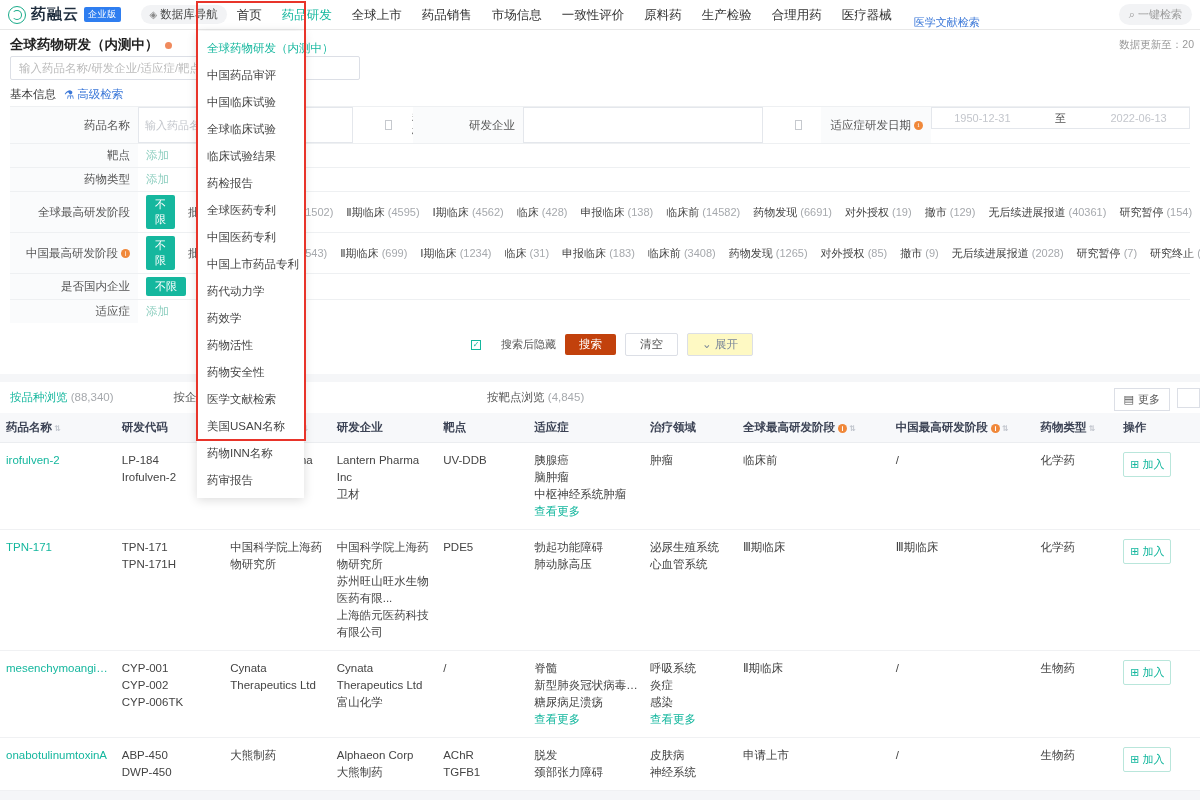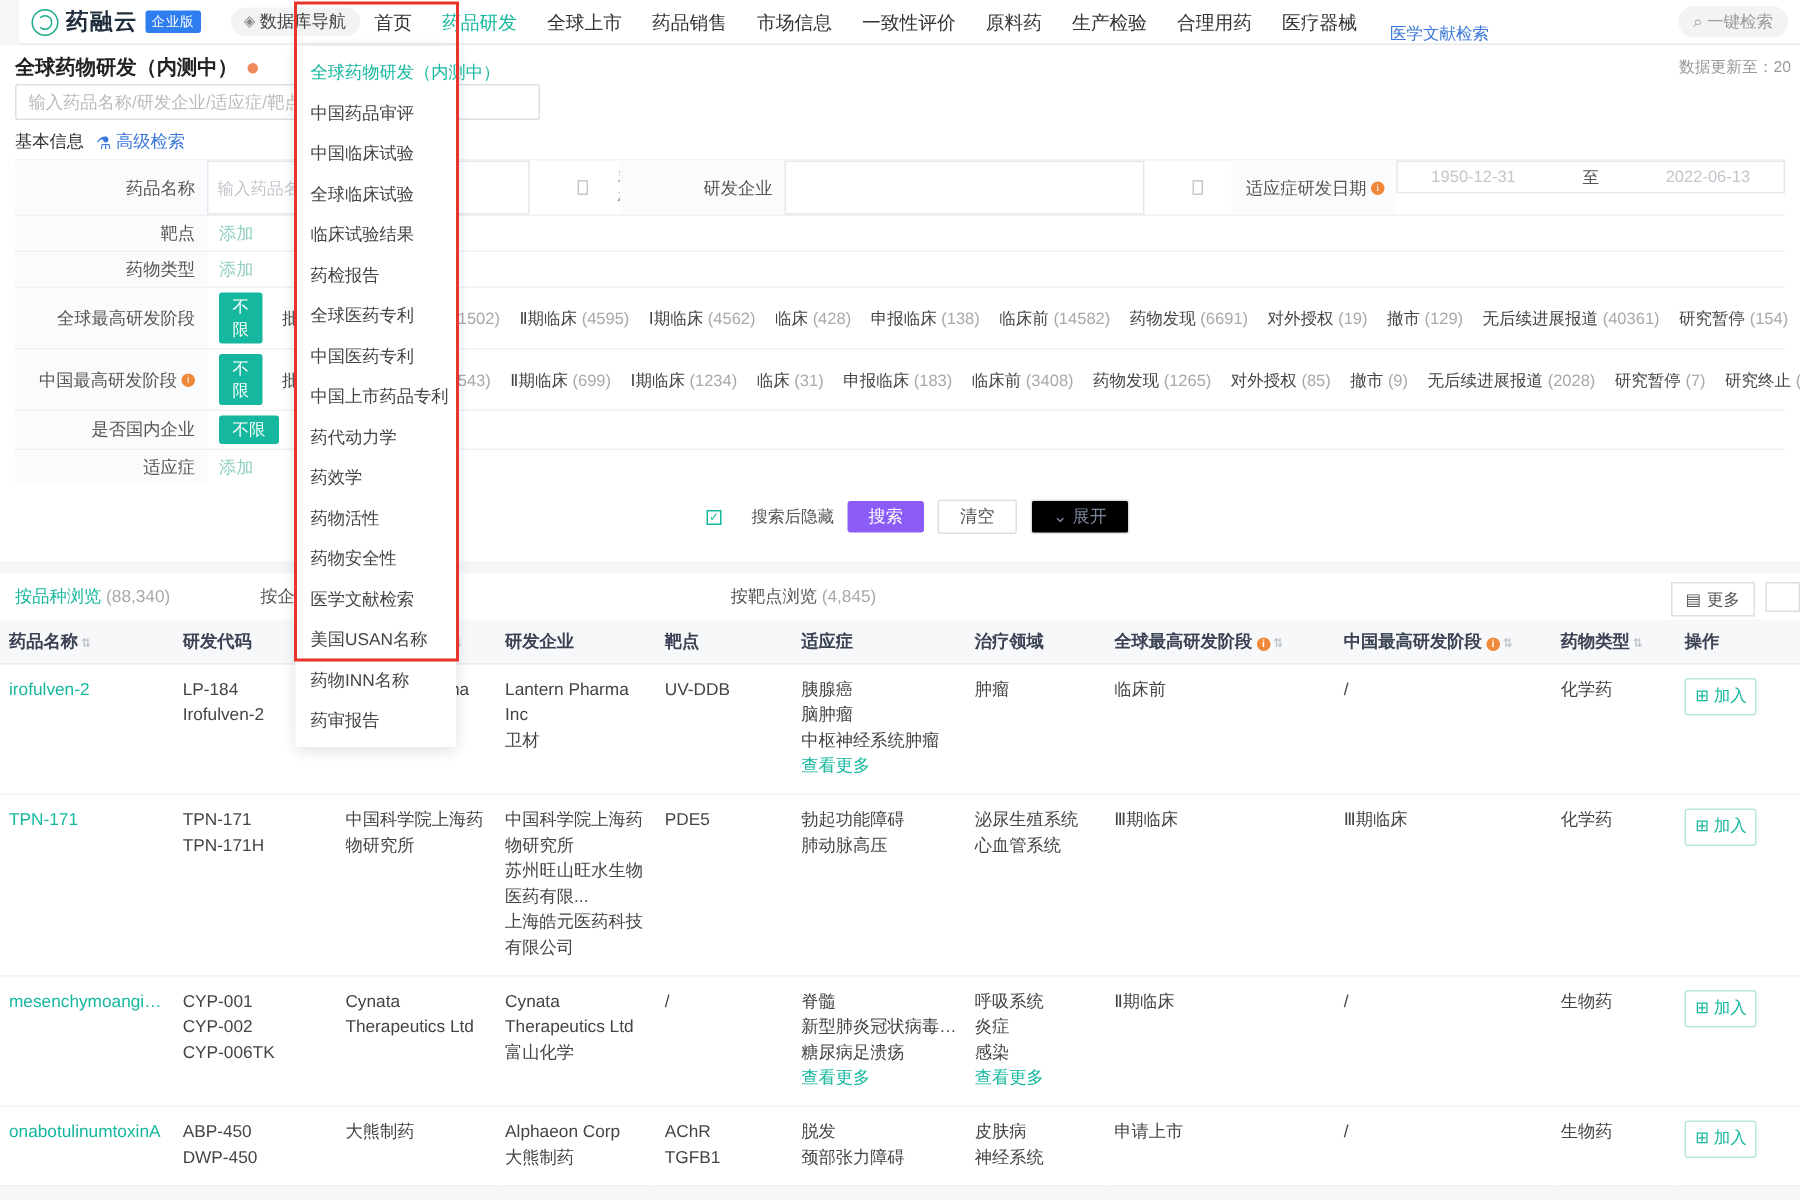--- a/index.html
+++ b/index.html
@@ -8,21 +8,21 @@
     width:1200px; height:800px; overflow:hidden;
     background:#f5f6f8;
     font-family:"Liberation Sans","DejaVu Sans",sans-serif;
     font-size:12px; color:#333;
     position:relative;
   }
 
   
   .topbar {
     height:30px; background:#fff; display:flex; align-items:center;
-    border-bottom:1px solid #e8e8e8; position:relative; z-index:5;margin-left:13px;
+    border-bottom:1px solid #e8e8e8; position:relative; z-index:5;
   }
   .logo-wrap { display:flex; align-items:center; padding:0 10px 0 8px; }
   .logo-mark {
     width:18px; height:18px; border-radius:50%;
     border:1.6px solid #1aab8a; position:relative; margin-right:5px;
     display:flex; align-items:center; justify-content:center;
   }
   .logo-mark::after{
     content:""; width:8px; height:8px; border-radius:50%;
     border:1.4px solid #1aab8a; border-left-color:transparent;
@@ -109,23 +109,23 @@
   .daterange { display:flex; align-items:center; flex:1; border:1px solid #e4e7ec;
     background:#fff; height:22px; justify-content:space-around; color:#c3c6cc; font-size:11px;}
   .daterange .to { color:#555; }
 
   
   .actions { display:flex; align-items:center; justify-content:center; gap:9px;
     padding:10px 0 12px; background:#fff; }
   .ck-green { width:10px;height:10px;border:1px solid #15b79e;color:#15b79e;
      display:inline-flex;align-items:center;justify-content:center;font-size:8px;}
   .btn { font-size:11.5px; padding:3px 14px; border-radius:2px; cursor:pointer; }
-  .btn-primary { background:#8b5cf6; color:#fff;font-family:Liberation Serif, serif; }
+  .btn-primary { background:#c2410c; color:#fff;font-family:Liberation Serif, serif; }
   .btn-plain { background:#fff; border:1px solid #dcdfe6; color:#555; }
-  .btn-ghost { background:#000000; border:1px solid #dcdfe6; color:#7a8699; }
+  .btn-ghost { background:#fef9c3; border:1px solid #dcdfe6; color:#7a8699; }
 
   
   .results { background:#fff; margin-top:8px; position:relative; }
   .more-btn { position:absolute; right:8px; top:6px; border:1px solid #dcdfe6;
      background:#fff; font-size:11px; padding:3px 9px; color:#555;
      display:flex; align-items:center; gap:4px; }
   .more-btn2 { position:absolute; right:0px; top:6px; border:1px solid #dcdfe6;
      background:#fff; font-size:11px; padding:3px 9px; color:#555; }
   .rtabs { display:flex; gap:20px; padding:8px 10px 0; }
   .rtab { font-size:12px; color:#666; padding-bottom:6px; cursor:pointer; }

